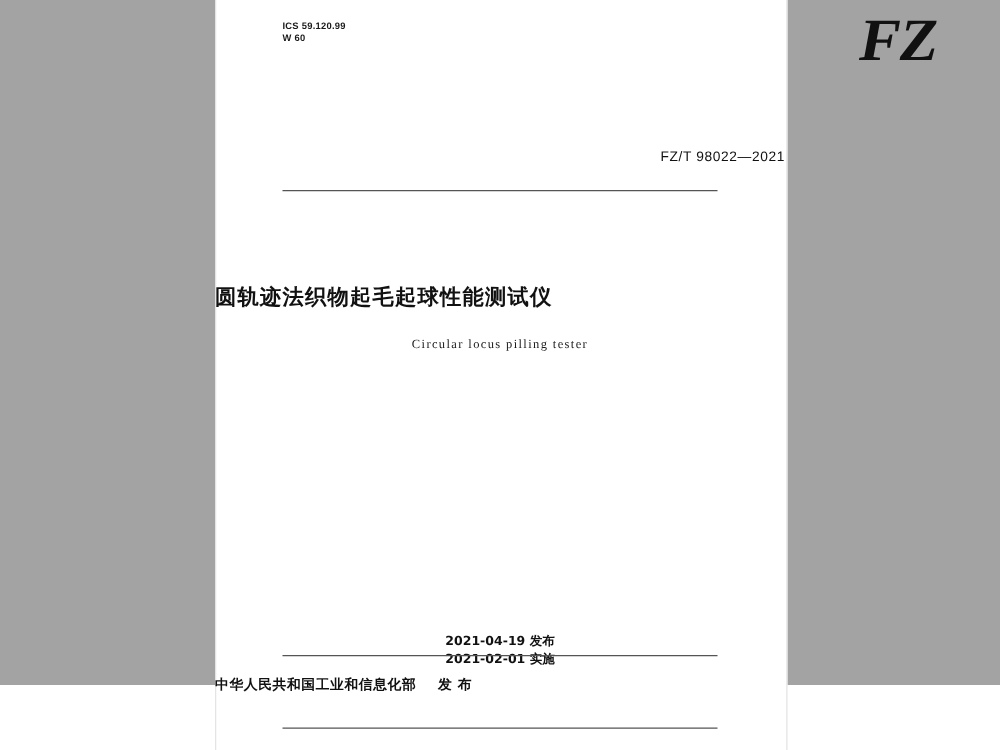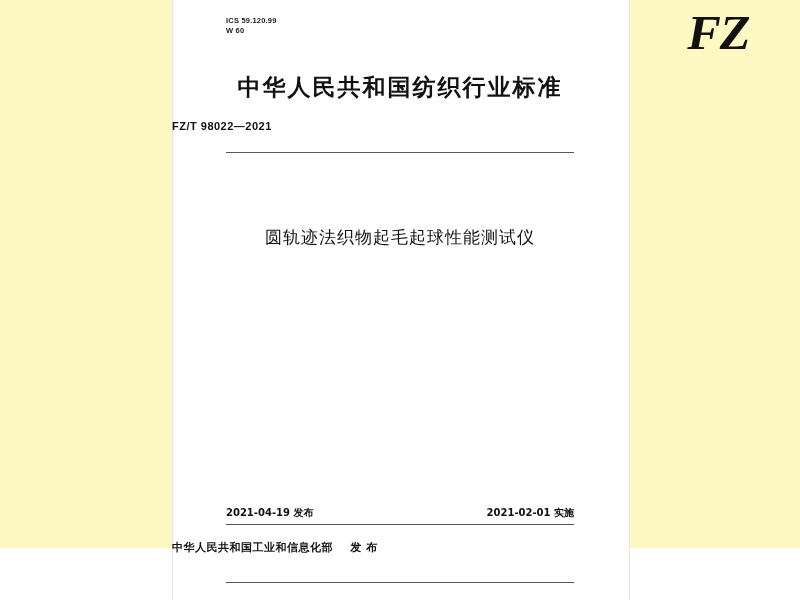--- a/index.html
+++ b/index.html
@@ -10,21 +10,21 @@
   body {
     width: 800px;
     height: 600px;
     overflow: hidden;
     font-family: "Liberation Sans", sans-serif;
   }
   .page {
     position: relative;
     width: 800px;
     height: 548px;
-    background: #fef9c3;
+    background: #a3a3a3;
     box-sizing: border-box;
   }
   
   .page-sheet {
     position: absolute;
     left: 172px;
     top: 0;
     width: 456px;
     height: 600px;
     background: #ffffff;
@@ -73,45 +73,45 @@
     font-size: 23px;
     letter-spacing: 2px;
     color: #111111;
   }
 
   .std-number {
     position: absolute;
     left: 172px;
     top: 120px;
     width: 456px;
-    text-align: left;
+    text-align: right;
     font-family: "Liberation Sans", sans-serif;
-    font-weight: bold;
+    font-weight: normal;
     font-size: 11px;
     letter-spacing: 0.5px;
     color: #111111;
   }
 
   .rule-top {
     position: absolute;
     left: 226px;
     top: 152px;
     width: 348px;
     height: 1px;
     background: #555555;
   }
 
   .doc-title-cn {
     position: absolute;
     left: 172px;
     top: 226px;
     width: 456px;
-    text-align: center;
-    font-family: "DejaVu Sans", sans-serif;
-    font-weight: normal;
+    text-align: left;
+    font-family: "DejaVu Sans", sans-serif;
+    font-weight: bold;
     font-size: 17px;
     letter-spacing: 1px;
     color: #111111;
   }
 
   .doc-title-en {
     position: absolute;
     left: 172px;
     top: 270px;
     width: 456px;
@@ -127,20 +127,21 @@
     left: 226px;
     top: 506px;
     width: 348px;
     display: flex;
     justify-content: space-between;
     align-items: center;
     font-family: "DejaVu Sans", sans-serif;
     font-size: 10px;
     font-weight: bold;
     color: #111111;
+    flex-direction: column;
   }
   .dates-row span { white-space: pre; }
 
   .rule-dates {
     position: absolute;
     left: 226px;
     top: 524px;
     width: 348px;
     height: 1px;
     background: #555555;
@@ -174,27 +175,27 @@
 <div class="page">
   <div class="page-sheet"></div>
 
   <div class="ics-block">
     <div class="ics-line">ICS 59.120.99</div>
     <div class="ics-line">W 60</div>
   </div>
 
   <div class="fz-logo">FZ</div>
 
-  <div class="std-title">中华人民共和国纺织行业标准</div>
 
   <div class="std-number">FZ/T 98022—2021</div>
 
   <div class="rule-top"></div>
 
   <div class="doc-title-cn">圆轨迹法织物起毛起球性能测试仪</div>
+  <div class="doc-title-en">Circular locus pilling tester</div>
 
   <div class="dates-row">
     <span>2021-04-19 发布</span>
     <span>2021-02-01 实施</span>
   </div>
   <div class="rule-dates"></div>
 
   <div class="issuer">中华人民共和国工业和信息化部    发 布</div>
 
   <div class="rule-bottom"></div>

